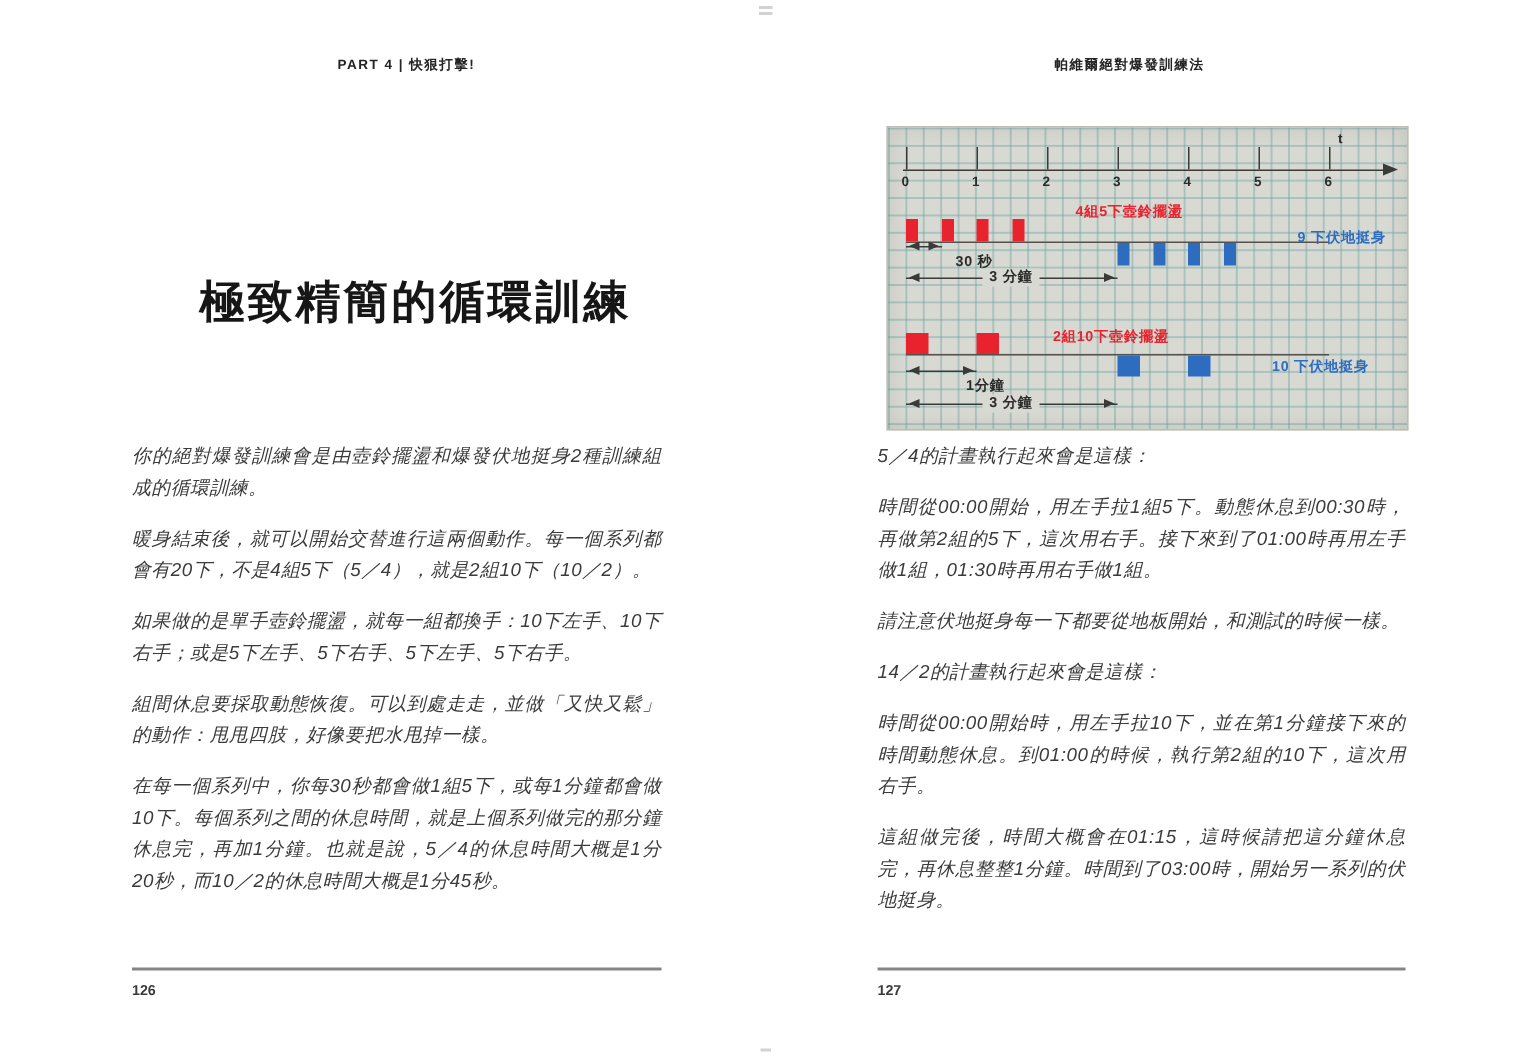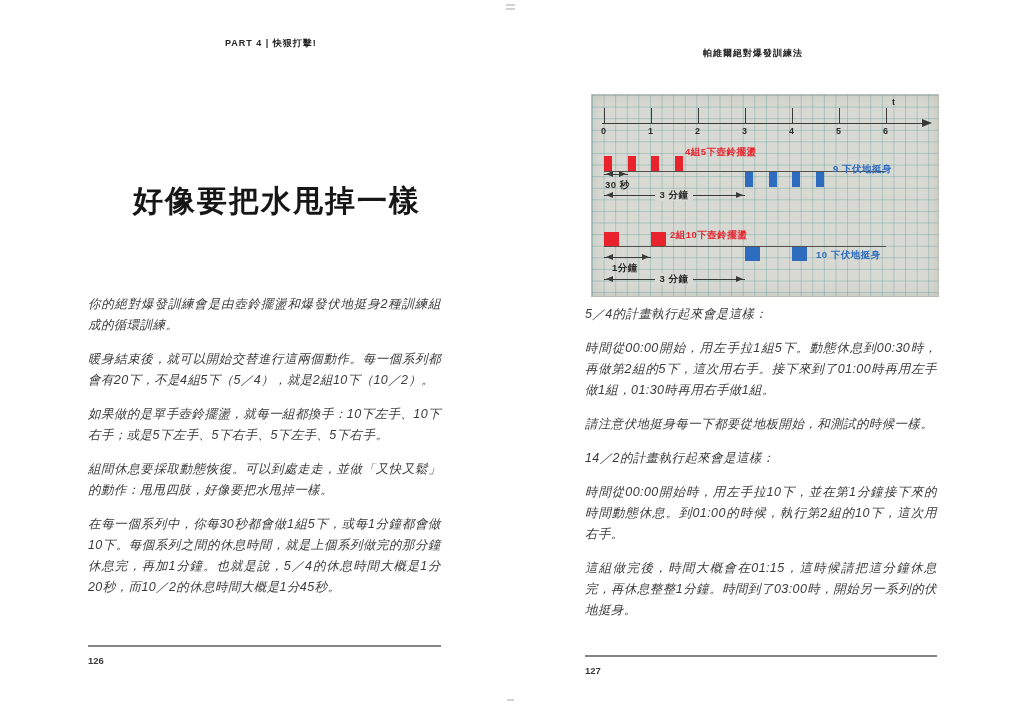--- a/index.html
+++ b/index.html
@@ -1,55 +1,55 @@
 <!DOCTYPE html>
 <html><head>
 <meta charset="utf-8">
 <style>
   html,body{margin:0;padding:0;background:#ffffff;}
   #spread{position:relative;width:1024px;height:707px;background:#ffffff;overflow:hidden;
           font-family:"Liberation Sans","DejaVu Sans",sans-serif;}
   .page{position:absolute;top:0;height:520px;}
   #left-page{left:88px;width:353px;}
-  #right-page{left:585px;width:352px;margin-top:10px;}
+  #right-page{left:585px;width:352px;}
   .running-head{position:absolute;font-size:9px;font-weight:bold;letter-spacing:1px;color:#242424;white-space:nowrap;}
   .chapter-title{position:absolute;font-family:"Liberation Serif","DejaVu Serif",serif;font-weight:600;
                  font-size:30px;letter-spacing:2px;color:#161616;white-space:nowrap;}
   .bodytext{position:absolute;left:0;right:0;top:294px;color:#3b3b3b;font-size:12.5px;line-height:21px;
             letter-spacing:0.4px;text-align:justify;}
   .bodytext p{margin:0 0 13px 0;font-style:italic;}
   .foot-rule{position:absolute;left:0;right:0;top:645px;height:2px;background:#858585;}
   .page-num{position:absolute;left:0;right:0;top:655px;text-align:left;font-size:9.5px;font-weight:bold;color:#3a3a3a;}
   #chart{position:absolute;left:6px;top:84px;width:346px;height:201px;
          background-color:#d7d9d2;
          background-image:linear-gradient(to right,rgba(96,158,158,0.38) 1px,transparent 1px),
                           linear-gradient(to bottom,rgba(96,158,158,0.38) 1px,transparent 1px);
          background-size:11.6px 11.6px;border:1px solid #bcbeb6;box-shadow:inset 0 0 14px rgba(0,0,0,0.10);}
   .chart-num{font-size:9px;font-weight:bold;color:#2b2b29;line-height:1;}
-  .chart-lab{font-size:9.5px;font-weight:bold;line-height:1;letter-spacing:0.5px;white-space:nowrap;}
+  .chart-lab{font-size:9.5px;font-weight:bold;line-height:1;letter-spacing:0.5px;white-space:nowrap;padding-left:32px;}
   .dark{color:#2b2b29;}
   .darrow{position:absolute;height:0;border-top:1.5px solid #3a3a38;}
   .darrow::before{content:"";position:absolute;left:-1px;top:-4.5px;width:0;height:0;
                   border:3.5px solid transparent;border-right:7px solid #3a3a38;}
   .darrow::after{content:"";position:absolute;right:-1px;top:-4.5px;width:0;height:0;
                  border:3.5px solid transparent;border-left:7px solid #3a3a38;}
   .fold-mark{position:absolute;background:#d2d2d2;}
 </style>
 </head>
 <body>
 
 <div id="spread">
 
   <div class="fold-mark" style="left:506px;top:4px;width:9px;height:1.5px;"></div>
   <div class="fold-mark" style="left:506px;top:8px;width:9px;height:1.5px;"></div>
   <div class="fold-mark" style="left:507px;top:699px;width:7px;height:1.5px;"></div>
 
   <div class="page" id="left-page">
     <div class="running-head" style="left:137px;top:37px;">PART 4 | 快狠打擊!</div>
-    <div class="chapter-title" style="left:45px;top:181px;">好像要把水甩掉一樣</div>
+    <div class="chapter-title" style="left:45px;top:181px;">極致精簡的循環訓練</div>
     <div class="bodytext">
       <p>你的絕對爆發訓練會是由壺鈴擺盪和爆發伏地挺身2種訓練組成的循環訓練。</p>
       <p>暖身結束後，就可以開始交替進行這兩個動作。每一個系列都會有20下，不是4組5下（5／4），就是2組10下（10／2）。</p>
       <p>如果做的是單手壺鈴擺盪，就每一組都換手：10下左手、10下右手；或是5下左手、5下右手、5下左手、5下右手。</p>
       <p>組間休息要採取動態恢復。可以到處走走，並做「又快又鬆」的動作：甩甩四肢，好像要把水甩掉一樣。</p>
       <p>在每一個系列中，你每30秒都會做1組5下，或每1分鐘都會做10下。每個系列之間的休息時間，就是上個系列做完的那分鐘休息完，再加1分鐘。也就是說，5／4的休息時間大概是1分20秒，而10／2的休息時間大概是1分45秒。</p>
     </div>
     <div class="foot-rule"></div>
     <div class="page-num">126</div>
   </div>

